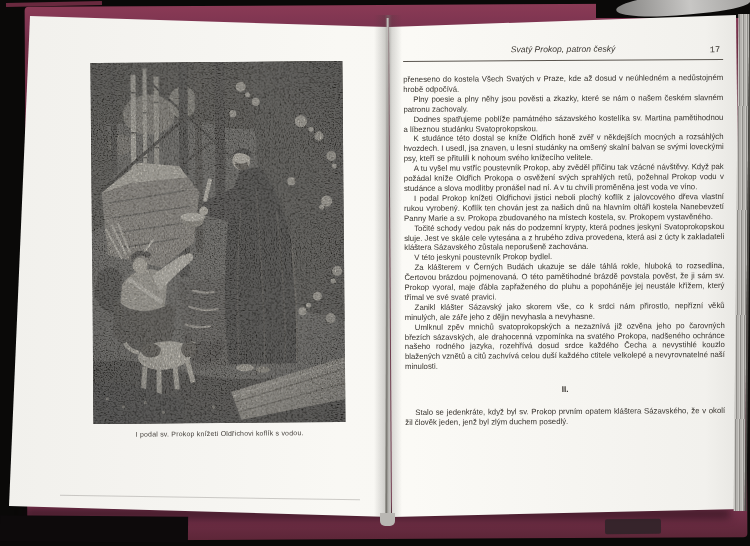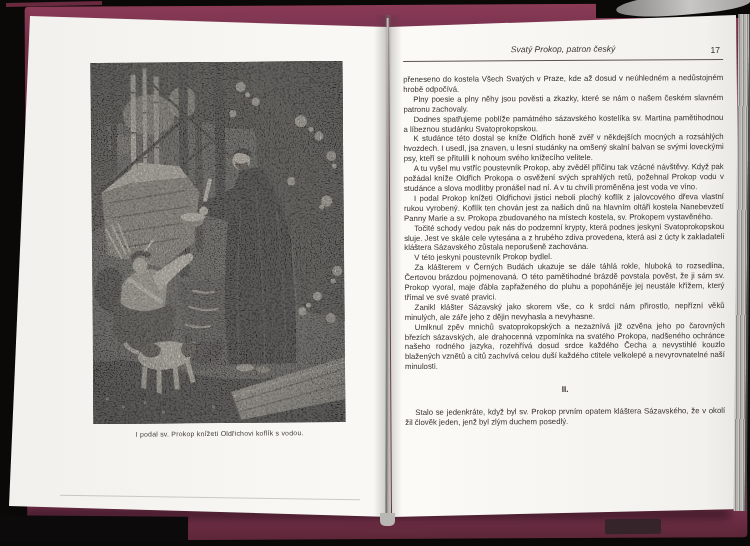--- a/index.html
+++ b/index.html
@@ -56,21 +56,21 @@
     transform:rotate(-0.5deg); }
   .illustration-figure svg { display:block; }
   .illustration-caption { margin-top:7px; text-align:center; font-size:7px;
     color:#45413c; letter-spacing:0.2px; }
   
   .right-content { position:absolute; left:403px; top:44px; width:320px;
     transform:rotate(-0.35deg); transform-origin:top left; color:#37332e; }
   .running-header { position:relative; height:17px; border-bottom:1px solid #5a554f; }
   .running-title { position:absolute; left:0; right:0; top:1px; text-align:center;
     font-style:italic; font-size:8.6px; color:#3c3833; }
-  .page-number { position:absolute; right:3px; top:3px; font-size:8.6px; color:#3c3833; }
+  .page-number { position:absolute; right:3px; top:3px; font-size:8.6px; color:#3c3833;font-family:Liberation Mono, monospace; }
   .body-text { margin-top:13px; font-size:7.8px; line-height:9.9px; text-align:justify;
     color:#37332e; }
   .body-text p { margin:0; text-indent:10px; }
   .body-text p.noindent { text-indent:0; }
   .section-heading { text-align:center; font-size:8.2px; font-weight:bold;
     margin:14px 0 12px; }
 </style>
 </head>
 <body>
 

